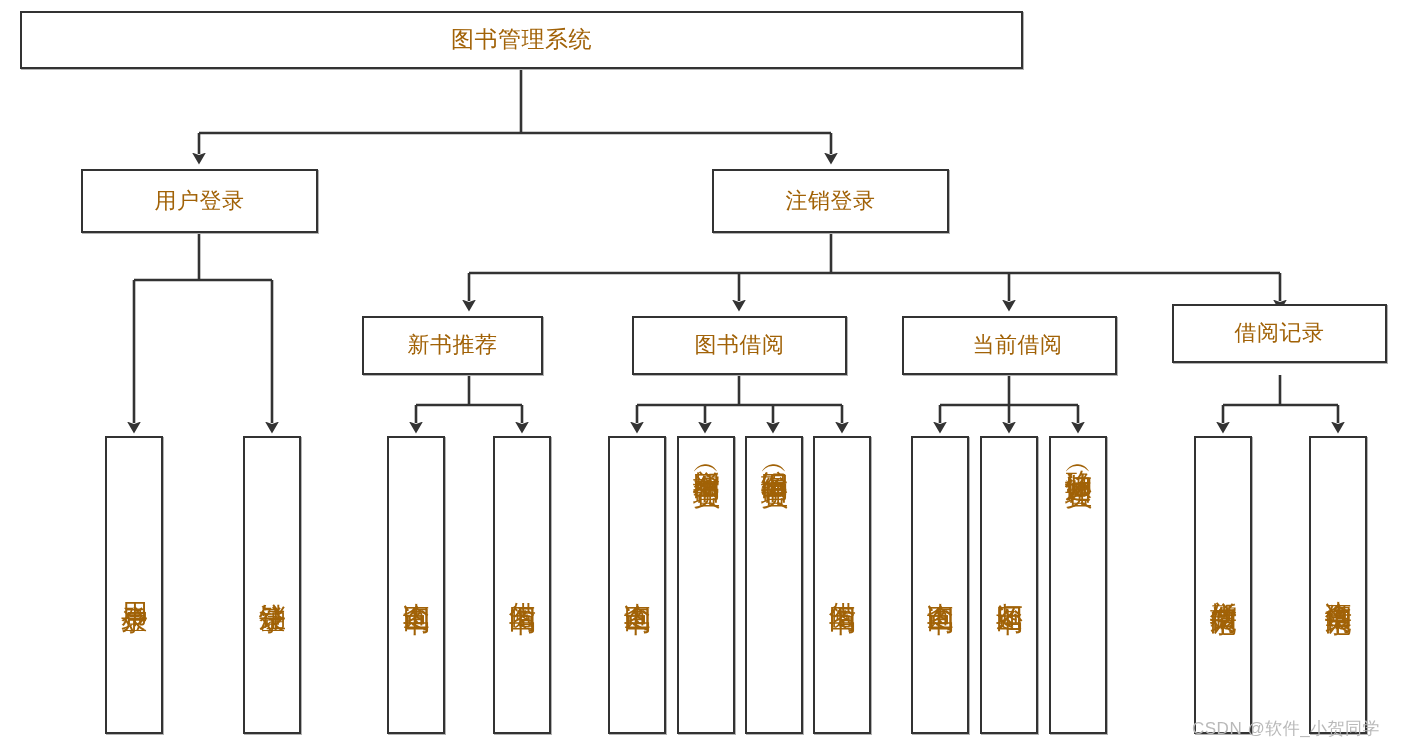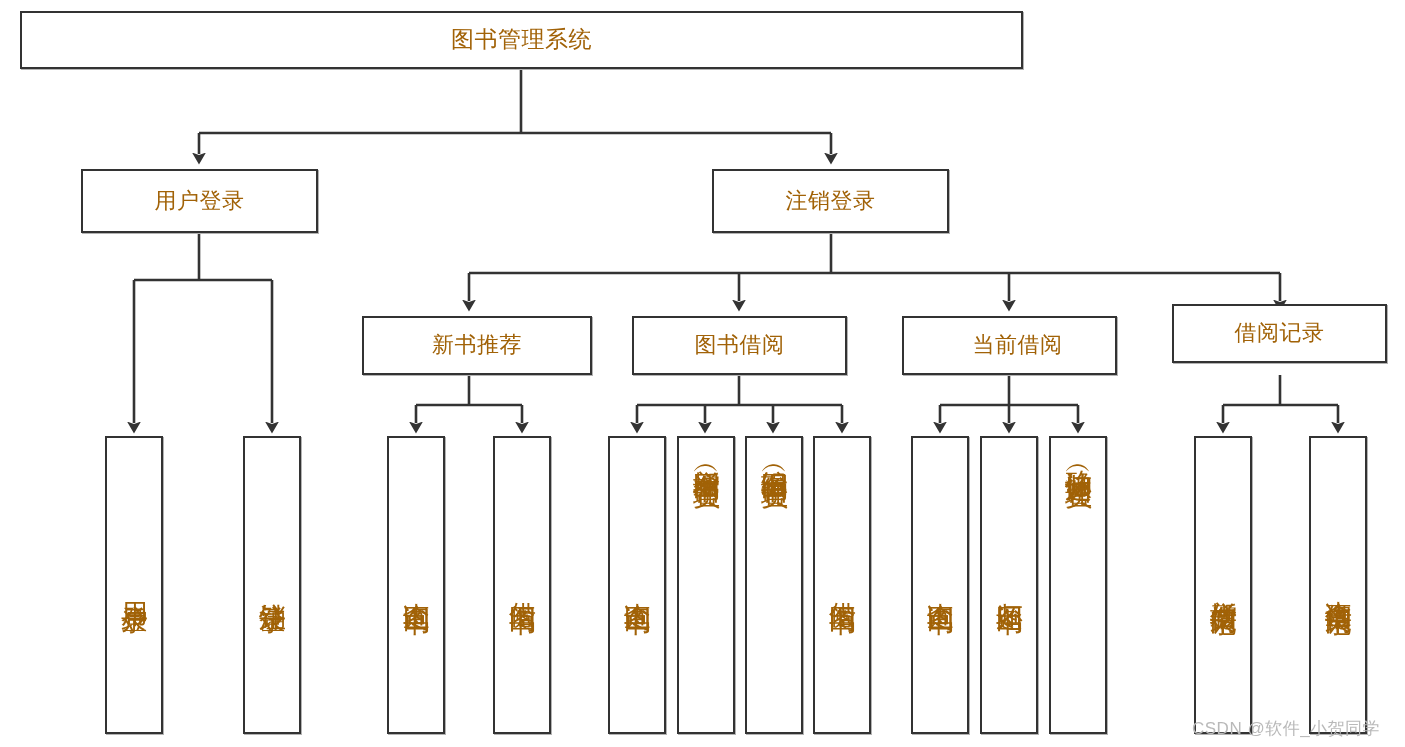--- a/index.html
+++ b/index.html
@@ -135,21 +135,21 @@
   </div>
 
   <div class="node horiz" style="left:81px; top:169px; width:237px; height:64px;">
     <span class="label">用户登录</span>
   </div>
 
   <div class="node horiz" style="left:712px; top:169px; width:237px; height:64px;">
     <span class="label">注销登录</span>
   </div>
 
-  <div class="node horiz" style="left:362px; top:316px; width:230px; height:59px;">
+  <div class="node horiz" style="left:362px; top:316px; width:181px; height:59px;">
     <span class="label">新书推荐</span>
   </div>
 
   <div class="node horiz" style="left:632px; top:316px; width:215px; height:59px;">
     <span class="label">图书借阅</span>
   </div>
 
   <div class="node horiz" style="left:902px; top:316px; width:215px; height:59px;padding-left:16px;">
     <span class="label">当前借阅</span>
   </div>

